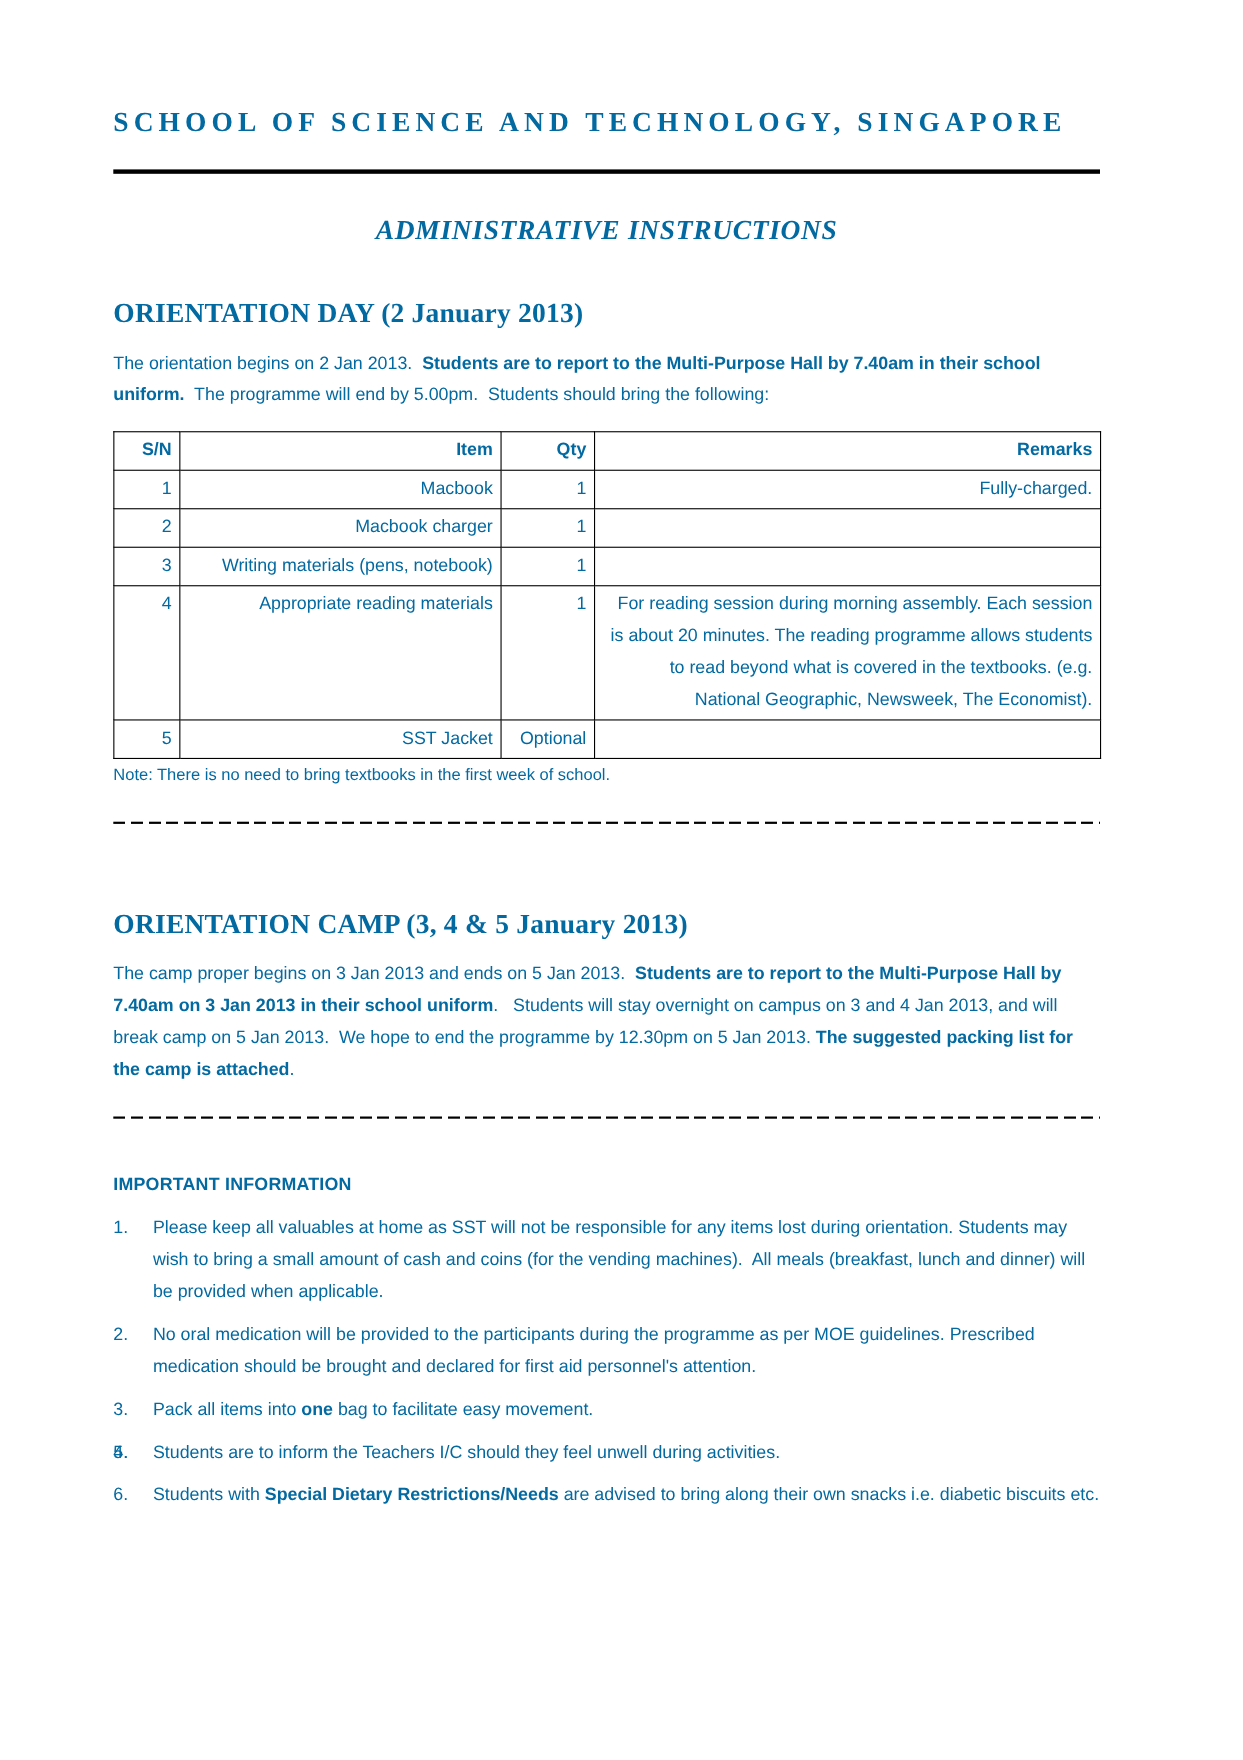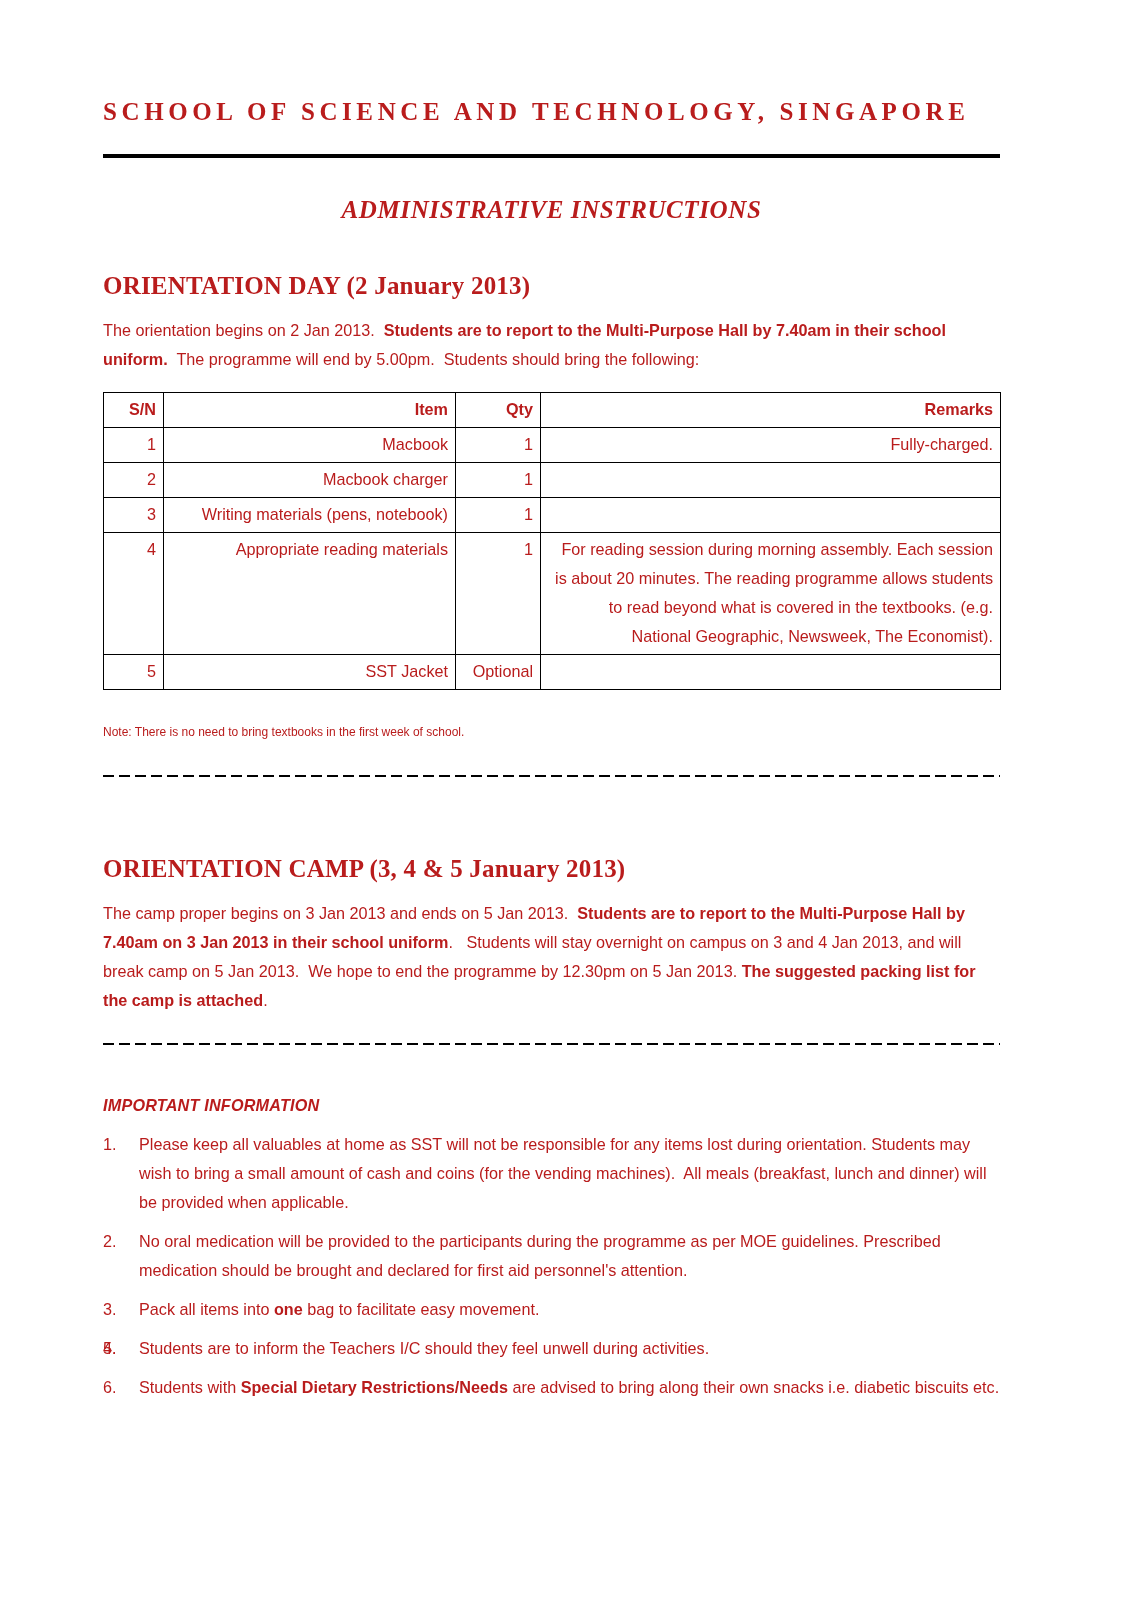--- a/index.html
+++ b/index.html
@@ -7,21 +7,21 @@
     padding: 0;
     background: #ffffff;
   }
   .page {
     position: relative;
     width: 1130px;
     height: 1450px;
     background: #ffffff;
     margin: 0 auto;
     font-family: "Liberation Sans", sans-serif;
-    color: #b91c1c;
+    color: #0369a1;
     overflow: hidden;
   }
   .content {
     position: absolute;
     left: 103px;
     top: 0;
     width: 897px;
   }
 
   
@@ -89,23 +89,22 @@
   }
   table.items th {
     font-weight: bold;
   }
   .col-sn    { width: 60px; }
   .col-item  { width: 292px; }
   .col-qty   { width: 85px; }
   .col-rem   { width: 460px; }
 
   .note {
-    font-size: 12px;
-    line-height: 29px;
-    margin-top: 28px;
+    font-size: 15px;
+    line-height: 29px;
   }
 
   
   .dashed-sep {
     width: 897px;
     height: 2px;
     margin-top: 28px;
     background-image: repeating-linear-gradient(
       to right,
       #000000 0px, #000000 11px,
@@ -113,21 +112,20 @@
     );
   }
 
   
   .info-heading {
     font-size: 16.2px;
     font-weight: bold;
     line-height: 29px;
     margin-top: 46px;
     letter-spacing: 0.2px;
-    font-style: italic;
   }
   ol.info-list {
     list-style: none;
     margin: 10px 0 0 0;
     padding: 0;
   }
   ol.info-list li {
     position: relative;
     padding-left: 36px;
     font-size: 16.2px;

